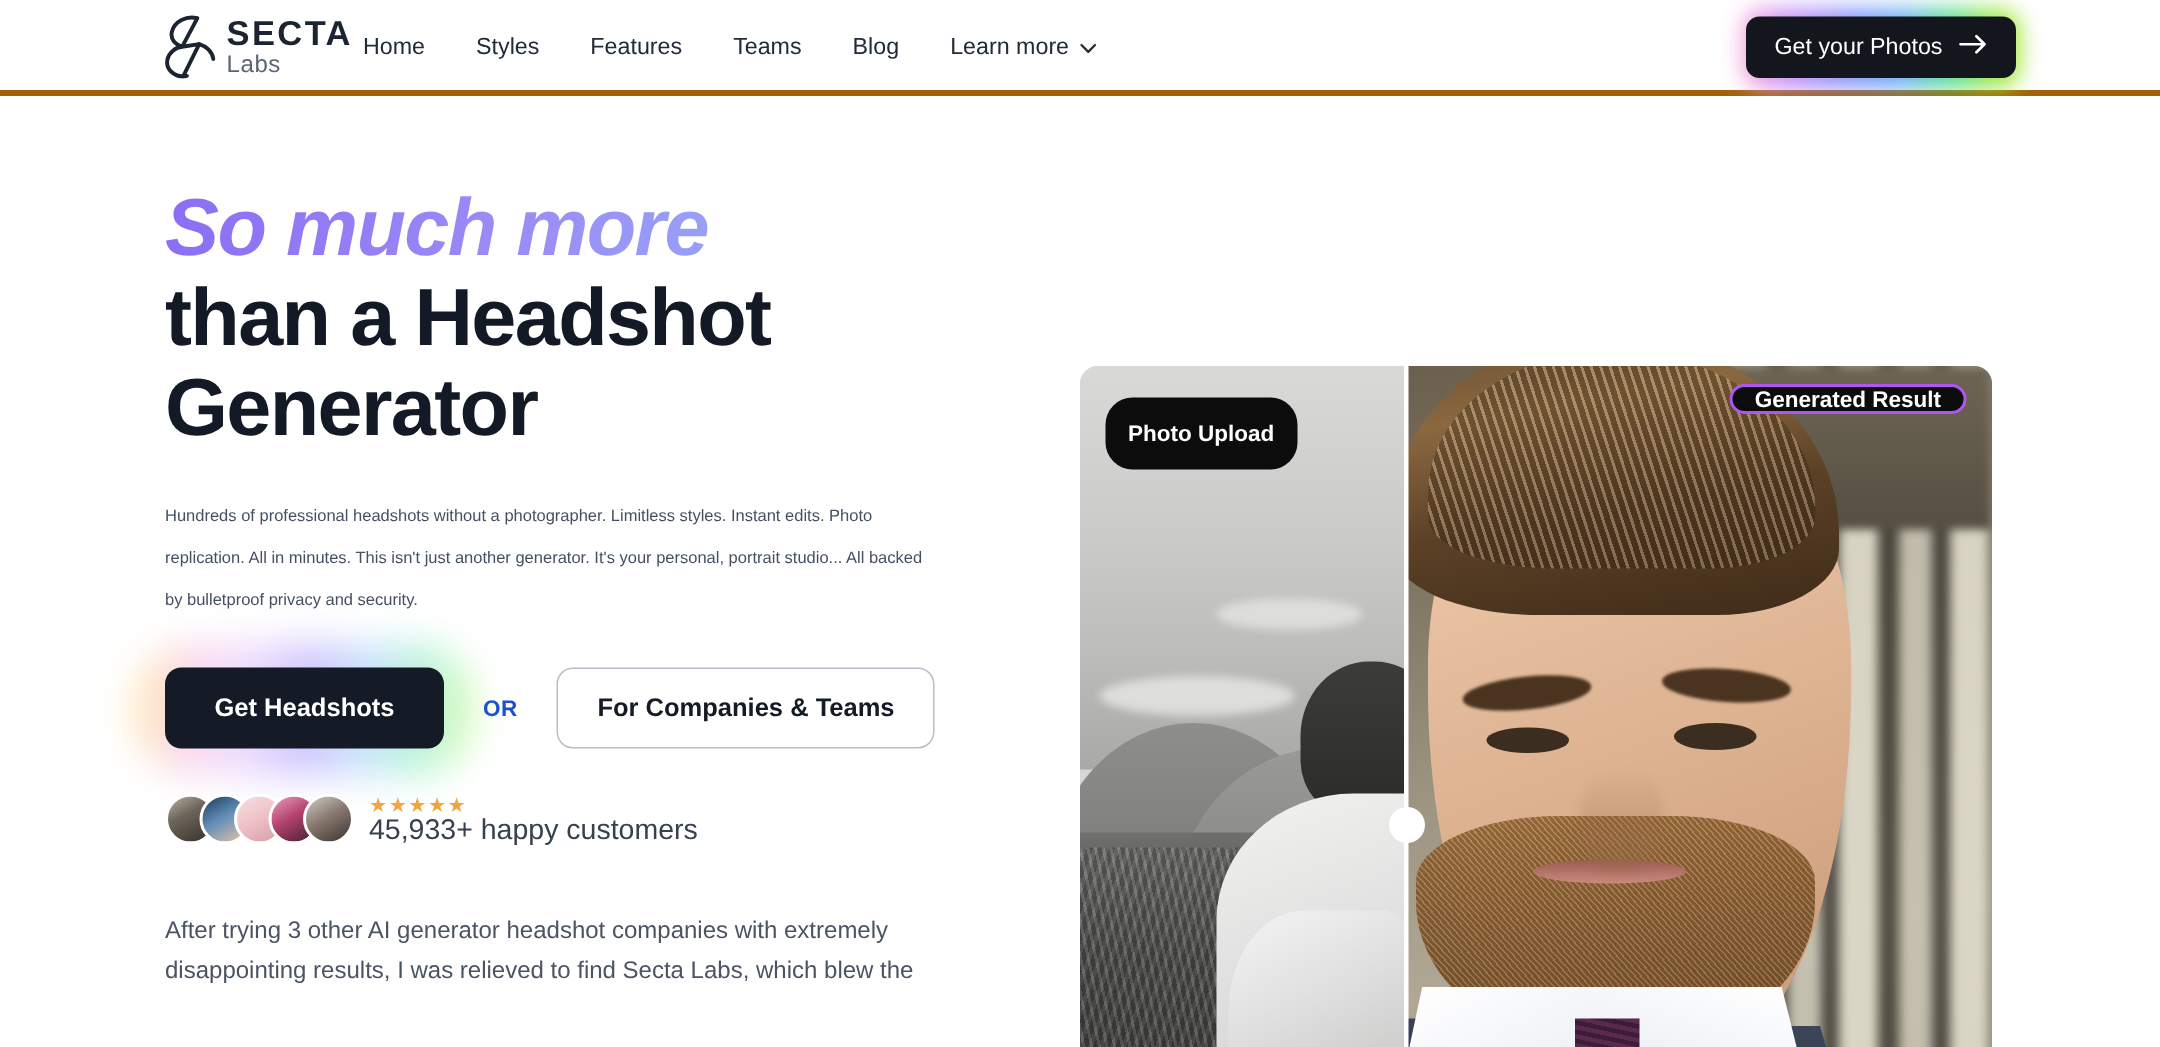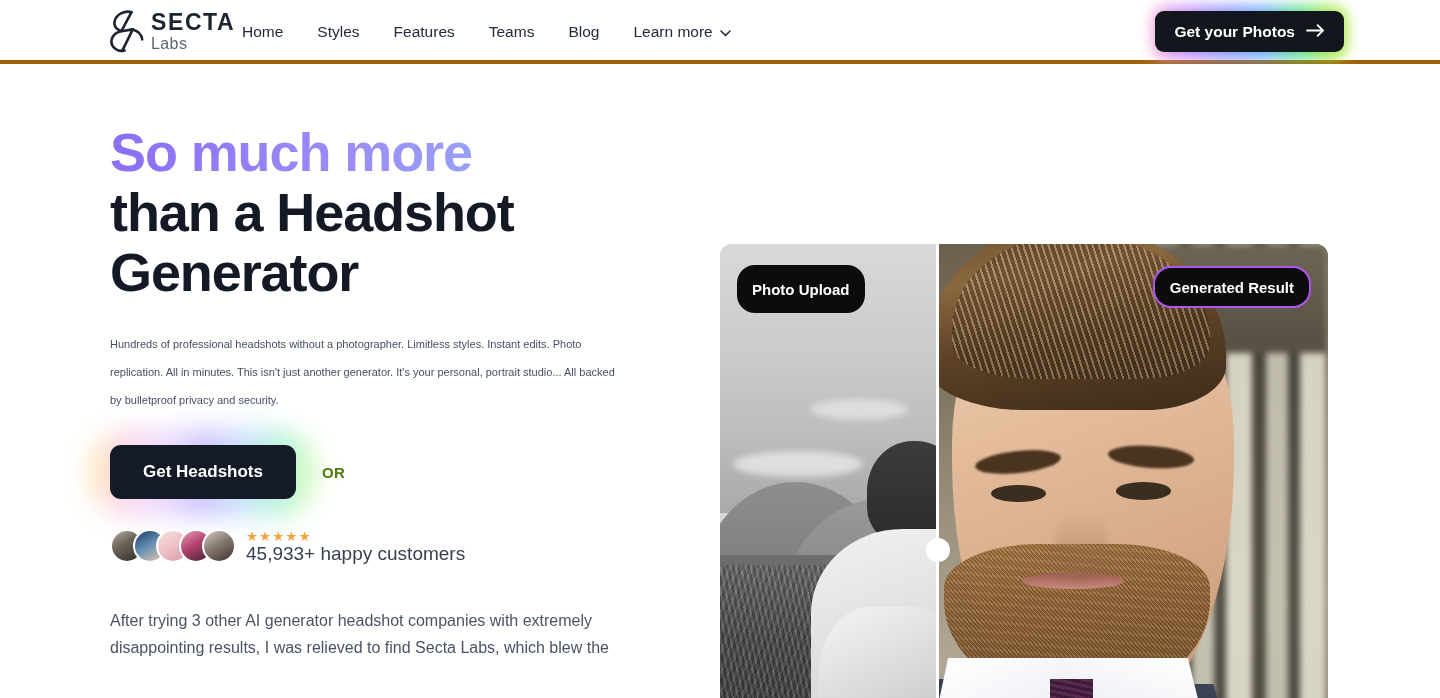--- a/index.html
+++ b/index.html
@@ -54,21 +54,21 @@
     position: absolute; inset: -5px -3px -7px -3px;
     border-radius: 14px;
     background: linear-gradient(90deg,#f9a8d4 0%,#c084fc 18%,#818cf8 38%,#60a5fa 56%,#4ade80 76%,#a3e635 92%);
     filter: blur(7px); opacity: .95; z-index: 0;
   }
   .cta-header {
     position: relative; z-index: 1;
     background: #13161d; color: #ffffff;
     border: none; border-radius: 9px;
     padding: 0 19px; height: 41px;
-    font-size: 15.5px; font-weight: 700;
+    font-size: 15.5px; font-weight: 400;
     font-family: "Liberation Sans", sans-serif;
     display: flex; align-items: center; gap: 11px;
     cursor: pointer; white-space: nowrap;
   }
 
   
   .hero {
     position: relative;
     width: 1440px; height: 634px;
     background: #ffffff;
@@ -79,20 +79,21 @@
   h1.headline {
     font-size: 54px; line-height: 60px;
     font-weight: 700; letter-spacing: -1.1px;
     color: #131a26;
   }
   .grad-line {
     background: linear-gradient(90deg,#8b6ef5 0%, #9b88f6 38%, #93baf7 100%);
     -webkit-background-clip: text; background-clip: text;
     -webkit-text-fill-color: transparent; color: transparent;
     display: block;
+    font-style: italic;
   }
   .sub {
     margin-top: 28px;
     font-size: 11px; line-height: 28px;
     color: #455063; max-width: 505px;
   }
 
   .cta-row {
     margin-top: 31px;
     display: flex; align-items: center; gap: 0;
@@ -109,21 +110,21 @@
     position: relative; z-index: 1;
     background: #141a26; color: #ffffff;
     border: none; border-radius: 11px;
     height: 54px; padding: 0 33px;
     font-size: 17px; font-weight: 700;
     font-family: "Liberation Sans", sans-serif;
     cursor: pointer; white-space: nowrap;
   }
   .or-text {
     position: relative; z-index: 1;
-    font-size: 15px; font-weight: 700; color: #4d7c0f;
+    font-size: 15px; font-weight: 700; color: #1d4ed8;
     margin: 0 26px; letter-spacing: .4px;
   }
   .btn-secondary {
     position: relative; z-index: 1;
     background: #ffffff; color: #141a26;
     border: 1px solid #b9bec8; border-radius: 11px;
     height: 54px; padding: 0 26px;
     font-size: 17px; font-weight: 700;
     font-family: "Liberation Sans", sans-serif;
     cursor: pointer; white-space: nowrap;
@@ -332,23 +333,23 @@
     position: absolute;
     display: flex; align-items: center;
     height: 48px; padding: 0 15px;
     border-radius: 18px;
     background: #0c0c0c; color: #ffffff;
     font-size: 15px; font-weight: 700;
     white-space: nowrap; z-index: 6;
   }
   .badge-upload { left: 17px; top: 21px; }
   .badge-result {
-    right: 17px; top: 22px;
+    right: 17px; top: 12px;
     border: 2px solid #b056f0;
-    height: 42px;
+    height: 20px;
   }
 
   .divider {
     position: absolute; left: 216px; top: 0;
     width: 3px; height: 100%;
     background: #ffffff; z-index: 5;
   }
   .handle {
     position: absolute; left: 216px; top: 306px;
     width: 24px; height: 24px;
@@ -427,20 +428,21 @@
     </h1>
 
     <p class="sub">Hundreds of professional headshots without a photographer. Limitless styles. Instant edits. Photo replication. All in minutes. This isn't just another generator. It's your personal, portrait studio... All backed by bulletproof privacy and security.</p>
 
     <div class="cta-row">
       <span class="primary-wrap">
         <span class="primary-glow"></span>
         <button class="btn-primary">Get Headshots</button>
       </span>
       <span class="or-text">OR</span>
+      <button class="btn-secondary">For Companies &amp; Teams</button>
     </div>
 
     <div class="proof">
       <div class="avatars">
         <span class="avatar" style="background:linear-gradient(150deg,#b9b0a4 0%,#6d6459 40%,#342f29 100%);"></span>
         <span class="avatar" style="background:linear-gradient(150deg,#1d3a5c 0%,#5f8bb5 45%,#e8c7a8 100%);"></span>
         <span class="avatar" style="background:linear-gradient(150deg,#f7dfe2 0%,#eec0c6 50%,#d69aa4 100%);"></span>
         <span class="avatar" style="background:linear-gradient(150deg,#e8a0bd 0%,#b5436f 45%,#3e2030 100%);"></span>
         <span class="avatar" style="background:linear-gradient(150deg,#cfcdc9 0%,#8a7b70 45%,#3a3230 100%);"></span>
       </div>

